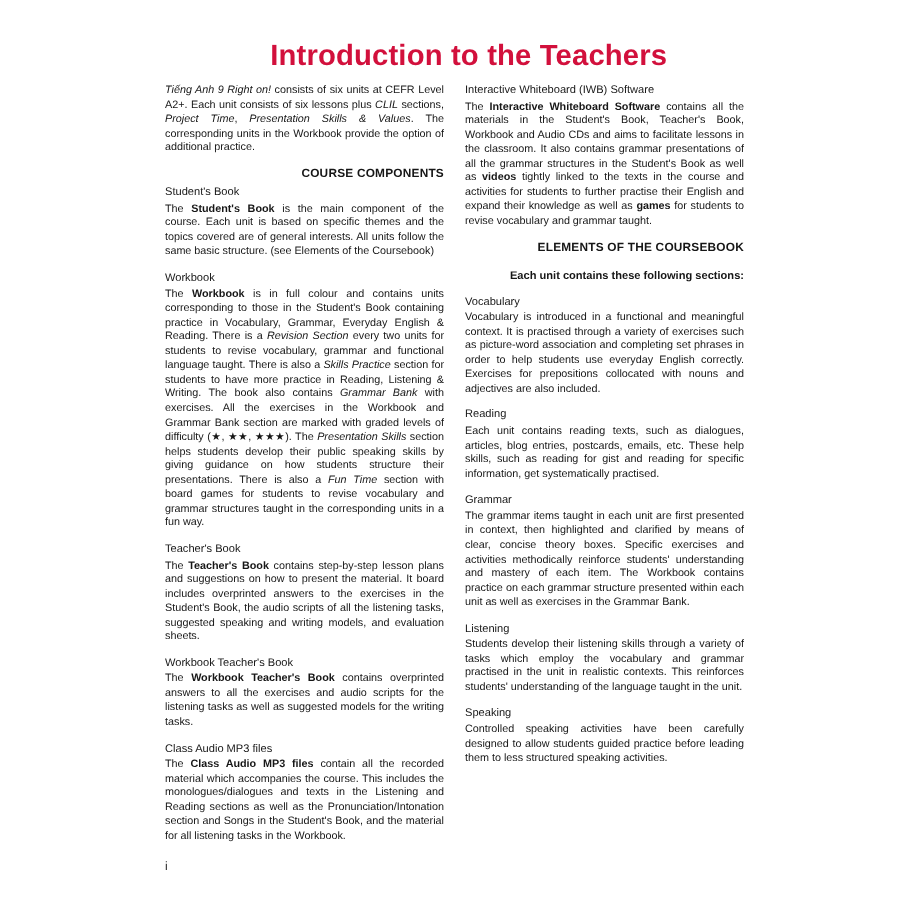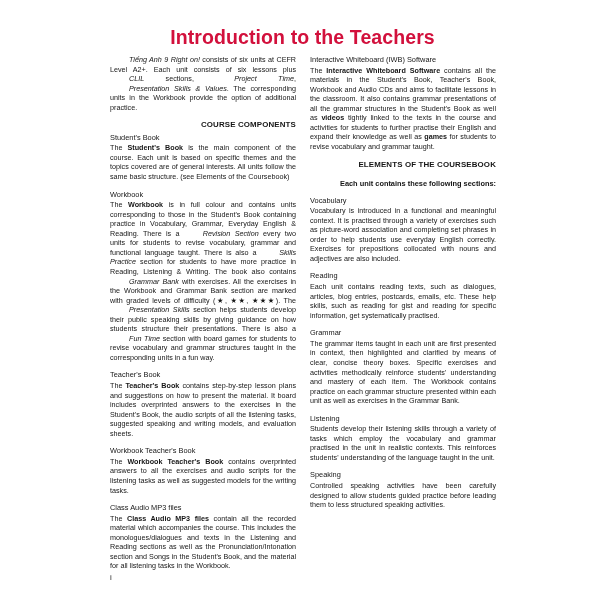--- a/index.html
+++ b/index.html
@@ -17,21 +17,21 @@
   .page {
     position: relative;
     width: 600px;
     height: 600px;
     box-sizing: border-box;
     padding: 0;
   }
   .page-title {
     position: absolute;
     top: 26px;
-    left: 110px;
+    left: 120px;
     width: 385px;
     text-align: center;
     font-size: 19.5px;
     font-weight: bold;
     color: #d2103c;
     letter-spacing: 0.1px;
   }
   .columns {
     position: absolute;
     top: 55px;
@@ -76,21 +76,20 @@
     font-size: 7.4px;
     line-height: 9.6px;
     font-weight: bold;
     text-align: left;
   }
   .gap-before {
     margin-top: 9px;
     text-align: right;
   }
   em.it {
-    margin-left: 19px;
   }
   strong.bd {
     font-weight: bold;
   }
   .stars {
     font-style: normal;
   }
   .folio {
     position: absolute;
     left: 110px;

